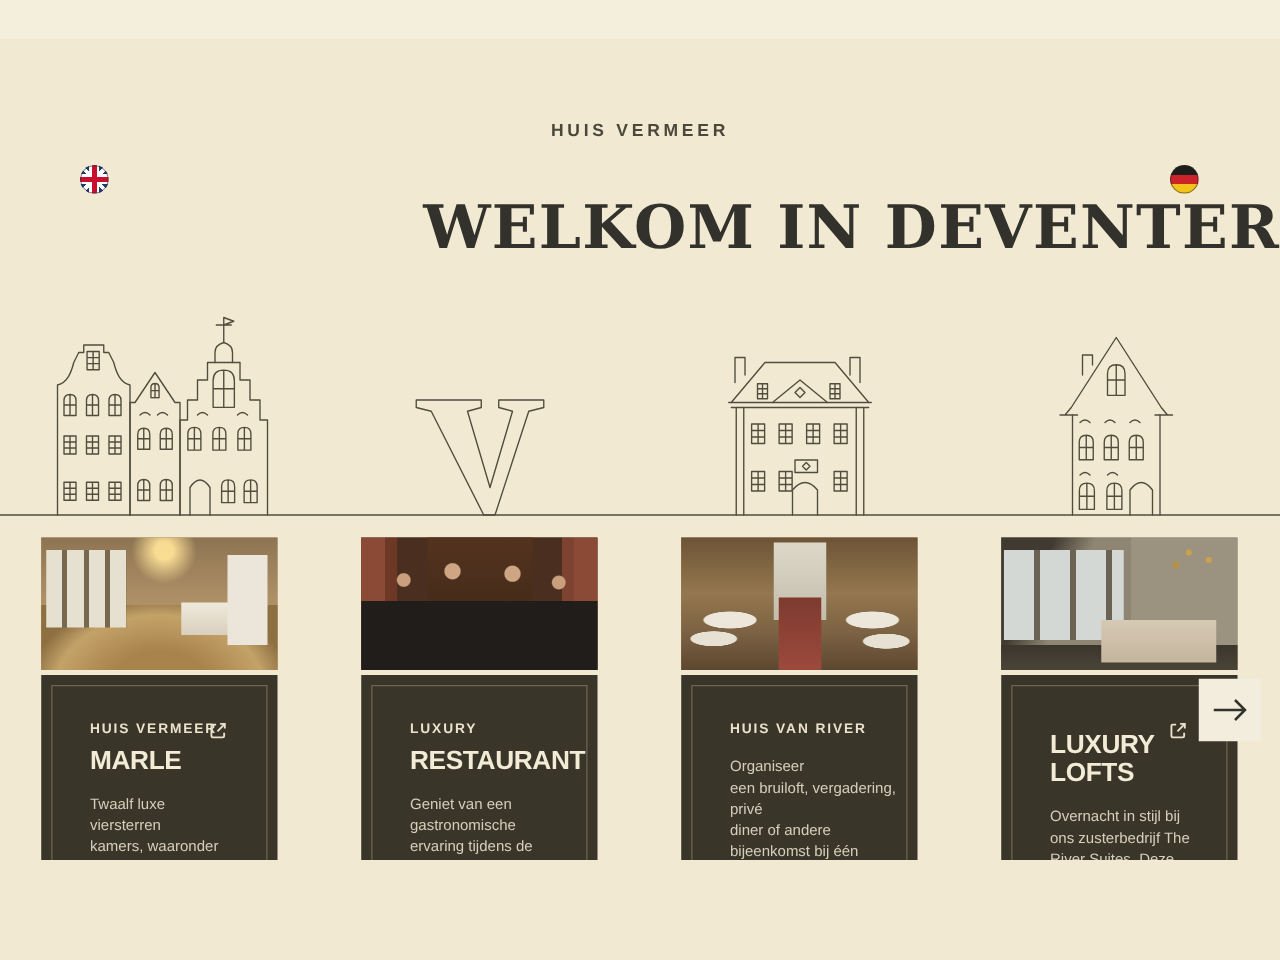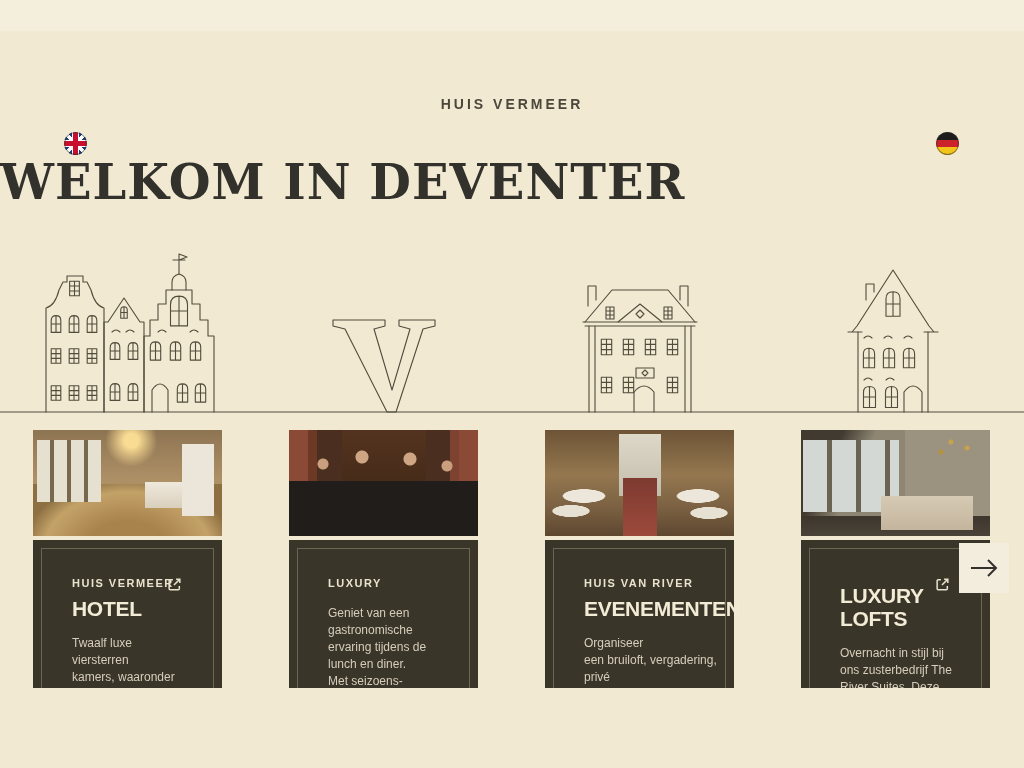--- a/index.html
+++ b/index.html
@@ -4,21 +4,21 @@
 <style>
   html,body{margin:0;padding:0;}
   body{width:1024px;height:768px;overflow:hidden;background:#f1e9d2;
        font-family:"Liberation Sans",sans-serif;position:relative;}
   .stage{position:absolute;inset:0;width:1024px;height:688px;overflow:hidden;text-decoration:underline;}
   .topband{position:absolute;left:0;top:0;width:1024px;height:31px;background:#f4eedc;}
 
   
   .eyebrow{position:absolute;left:0;top:96px;width:1024px;text-align:center;
            font-size:14px;font-weight:700;letter-spacing:3px;color:#4b473b;}
-  .title{position:absolute;left:0;top:122px;width:1024px;text-align:left;
+  .title{position:absolute;left:0;top:122px;width:1024px;text-align:right;
          font-family:"DejaVu Serif","Liberation Serif",serif;font-weight:700;
          font-size:48px;line-height:56px;color:#32312b;letter-spacing:1px;}
 
   
   .flag{position:absolute;width:23px;height:23px;border-radius:50%;cursor:pointer;
         box-shadow:0 0 0 1px rgba(40,40,40,.55) inset;border:0;padding:0;}
   .flag-en{left:64px;top:132px;background-color:#1e3c7b;
     background-image:
       linear-gradient(to bottom, transparent 41%, #c8102e 41%, #c8102e 59%, transparent 59%),
       linear-gradient(to right , transparent 41%, #c8102e 41%, #c8102e 59%, transparent 59%),
@@ -190,58 +190,58 @@
   <article class="card card-1">
     <div class="card-img img-hotel"></div>
     <div class="panel">
       <div class="panel-border"></div>
       <svg class="ext-icon" viewBox="0 0 14 14" fill="none" stroke="#e9e2cc" stroke-width="1.4">
         <path d="M5.5 2.5 H3 A1 1 0 0 0 2 3.5 V11 A1 1 0 0 0 3 12 H10.5 A1 1 0 0 0 11.5 11 V8.5"></path>
         <path d="M6.5 7.5 L12 2 M8.5 2 H12 V5.5"></path>
       </svg>
       <div class="panel-inner">
         <div class="card-label">HUIS VERMEER</div>
-        <div class="card-title">HOTEL</div>
+        <div class="card-title">MARLE</div>
         <div class="card-desc">Twaalf luxe
 viersterren
 kamers, waaronder
 drie Suites. In ons
 18e-eeuwse gebouw
 zijn al deze kamers
 uniek. Word er
 wakker</div>
       </div>
     </div>
   </article>
 
   <article class="card card-2">
     <div class="card-img img-restaurant"></div>
     <div class="panel">
       <div class="panel-border"></div>
       <div class="panel-inner">
         <div class="card-label">LUXURY</div>
+        <div class="card-title">RESTAURANT</div>
         <div class="card-desc">Geniet van een
 gastronomische
 ervaring tijdens de
 lunch en diner.
 Met seizoens-
 gebonden en
 regionale
 ingrediënten. Kies</div>
       </div>
     </div>
   </article>
 
   <article class="card card-3">
     <div class="card-img img-events"></div>
     <div class="panel">
       <div class="panel-border"></div>
       <div class="panel-inner">
         <div class="card-label">HUIS VAN RIVER</div>
-        <div class="card-title">EVENEMENTEN</div>
         <div class="card-desc">Organiseer
 een bruiloft, vergadering, privé
 diner of andere
 bijeenkomst bij één
 van onze
 evenementlocaties,
 zoals Huis Van Marle.
 Onze eventplanner</div>
       </div>
     </div>

